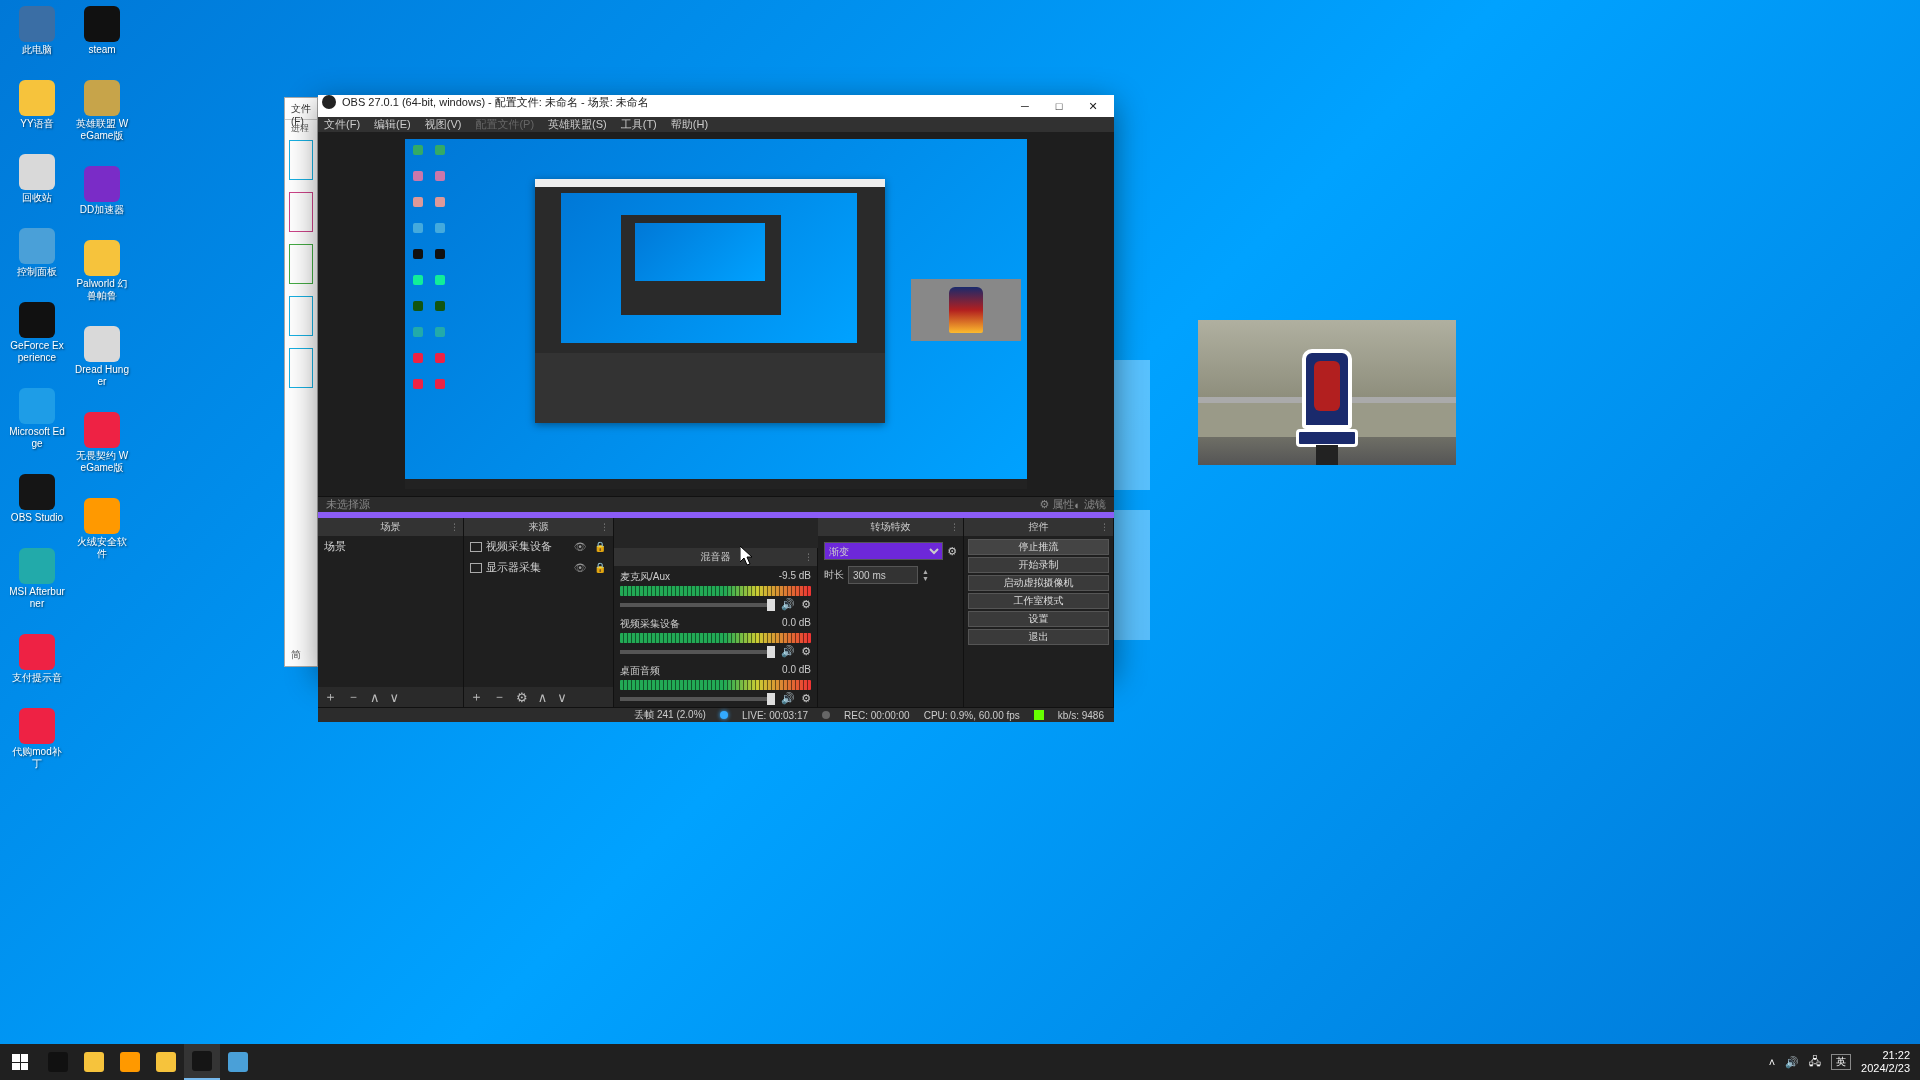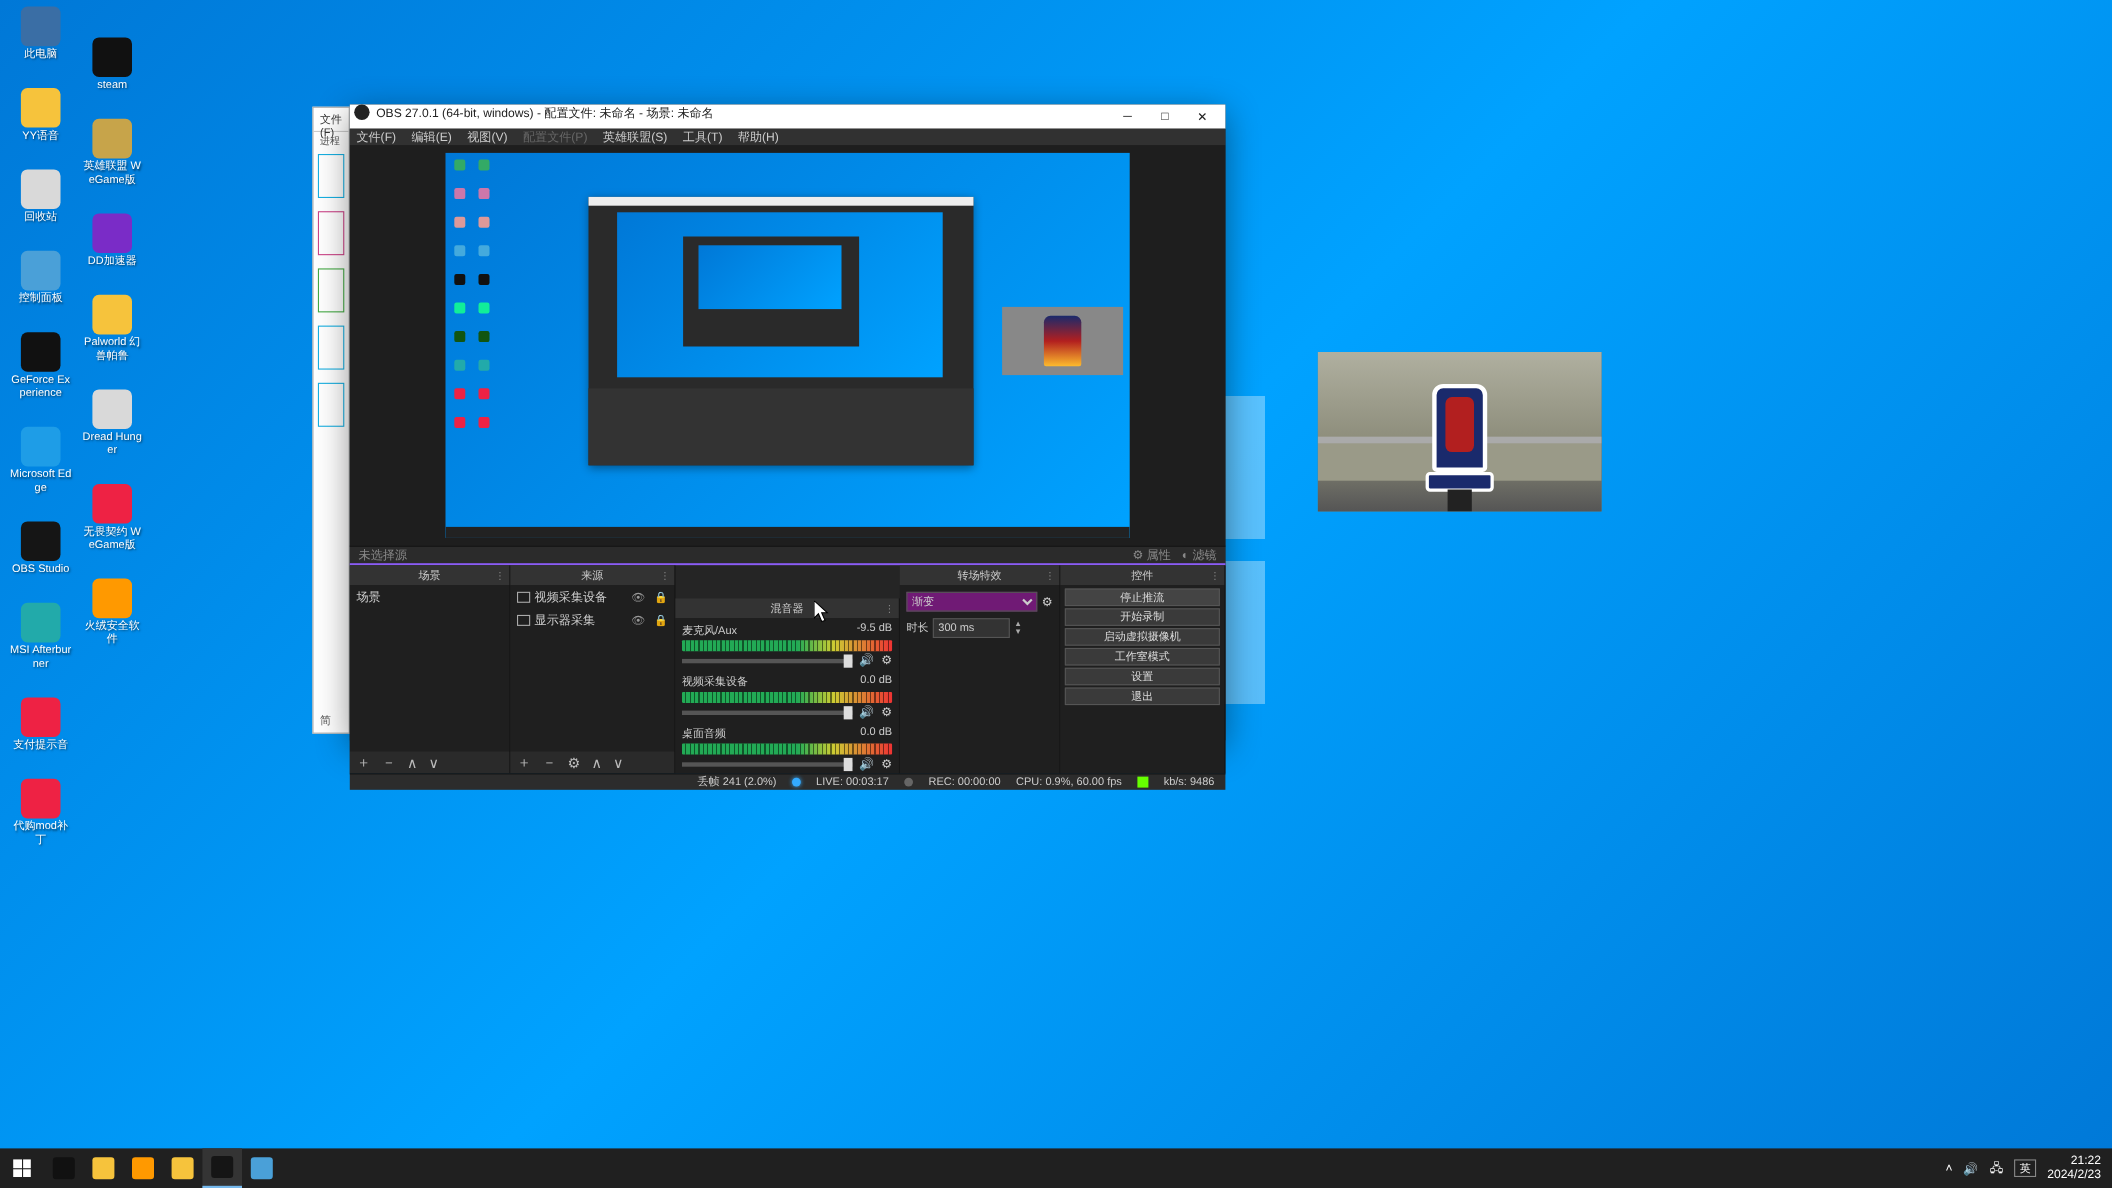--- a/index.html
+++ b/index.html
@@ -13,21 +13,21 @@
 .win-logo .q2 { left: 150px; top: 0; }
 .win-logo .q3 { left: 0; top: 150px; }
 .win-logo .q4 { left: 150px; top: 150px; }
 
 
 .desktop-icons { position: absolute; left: 8px; top: 6px; display: flex; flex-direction: column; flex-wrap: wrap; height: 780px; width: 130px; }
 .di-col { display: flex; flex-direction: column; gap: 24px; }
 .di { width: 58px; display: flex; flex-direction: column; align-items: center; cursor: pointer; }
 .di .ico { width: 36px; height: 36px; border-radius: 6px; display: flex; align-items: center; justify-content: center; font-size: 20px; color: #fff; }
 .di .lbl { color: #fff; font-size: 10px; text-align: center; line-height: 12px; margin-top: 2px; text-shadow: 1px 1px 2px rgba(0,0,0,.6); max-width: 56px; word-break: break-all; }
-.col2 { margin-left: 0px; margin-top: 28px; }
+.col2 { margin-left: 0px; }
 
 
 .tm-ghost { position: absolute; left: 284px; top: 97px; width: 34px; height: 570px; background: #fff; border: 1px solid #aaa; }
 .tm-ghost .tmt { height: 22px; border-bottom: 1px solid #ccc; font-size: 10px; padding: 4px 6px; color: #333; }
 .tm-ghost .tmr { height: 14px; font-size: 9px; padding: 2px 6px; color: #555; }
 .tm-ghost .mini { height: 40px; margin: 6px 4px 12px; border: 1px solid #18b0e2; }
 .tm-ghost .mini.o { border-color: #c48; }
 .tm-ghost .mini.g { border-color: #4a4; }
 
 
@@ -48,21 +48,21 @@
 .obs-preview .mdicol { position: absolute; top: 6px; display: flex; flex-direction: column; gap: 4px; }
 .obs-preview .nest { position: absolute; left: 130px; top: 40px; width: 350px; height: 244px; background: #2a2a2a; box-shadow: 0 2px 8px rgba(0,0,0,.4); }
 .obs-preview .nest .nprev { position: absolute; left: 26px; top: 14px; width: 296px; height: 150px; background: linear-gradient(135deg,#0078d7,#00a2ff); }
 .obs-preview .nest .nprev .nnest { position: absolute; left: 60px; top: 22px; width: 160px; height: 100px; background: #2a2a2a; }
 .obs-preview .nest .nprev .nnest .nnprev { position: absolute; left: 14px; top: 8px; width: 130px; height: 58px; background: linear-gradient(135deg,#0078d7,#00a2ff); }
 .obs-preview .nest .npanel { position: absolute; left: 0; bottom: 0; right: 0; height: 70px; background: #333; }
 .obs-preview .camera { position: absolute; right: 6px; top: 140px; width: 110px; height: 62px; background: #888; display: flex; align-items: center; justify-content: center; }
 .obs-preview .camera .chair { width: 34px; height: 46px; background: linear-gradient(#1a2a6c,#b21f1f,#fdbb2d); border-radius: 6px 6px 2px 2px; }
 .obs-preview .taskbar-mini { position: absolute; left: 0; right: 0; bottom: 0; height: 10px; background: #222; }
 
-.obs-toolbar { height: 24px; background: #2b2b2b; display: flex; align-items: center; padding: 0 8px; gap: 10px; border-top: 1px solid #111; border-bottom: 2px solid #8b5cf6; }
+.obs-toolbar { height: 24px; background: #2b2b2b; display: flex; align-items: center; padding: 0 8px; border-top: 1px solid #111; border-bottom: 6px solid #8b5cf6; }
 .obs-toolbar .tlbl { color: #888; font-size: 11px; }
 .obs-toolbar .tbtn { color: #888; font-size: 11px; display: flex; align-items: center; gap: 3px; }
 .obs-toolbar .g { margin-left: auto; }
 
 .obs-docks { flex: 1; display: flex; background: #252525; }
 .dock { display: flex; flex-direction: column; border-right: 1px solid #111; }
 .dock-header { height: 18px; background: #333; display: flex; align-items: center; justify-content: center; color: #ccc; font-size: 10px; position: relative; }
 .dock-header .pop { position: absolute; right: 4px; color: #888; font-size: 9px; }
 .dock-body { flex: 1; background: #1f1f1f; position: relative; }
 .dock-foot { height: 20px; background: #2a2a2a; display: flex; align-items: center; gap: 10px; padding: 0 6px; }
@@ -83,21 +83,21 @@
 .mixer-ch .mrow1 { display: flex; justify-content: space-between; color: #ccc; font-size: 10px; }
 .mixer-ch .meter { height: 10px; background: linear-gradient(to right,#2a5 0%,#2a5 55%,#cc3 72%,#e33 100%); border-radius: 1px; margin: 2px 0; position: relative; }
 .mixer-ch .meter::after { content: ""; position: absolute; inset: 0; background: repeating-linear-gradient(to right, transparent 0 3px, rgba(0,0,0,.5) 3px 4px); }
 .mixer-ch .mrow2 { display: flex; align-items: center; gap: 6px; }
 .mixer-ch .slider { flex: 1; height: 4px; background: #555; position: relative; }
 .mixer-ch .slider .thumb { position: absolute; right: 0; top: -4px; width: 8px; height: 12px; background: #ddd; }
 .mixer-ch .spk, .mixer-ch .gear { color: #ccc; font-size: 11px; }
 
 .trans-body { padding: 6px; display: flex; flex-direction: column; gap: 6px; }
 .trans-body .sel { display: flex; align-items: center; gap: 4px; }
-.trans-body .sel select { flex: 1; background: #701a75; color: #ccc; border: 1px solid #555; font-size: 10px; height: 18px; }
+.trans-body .sel select { flex: 1; background: #6d28d9; color: #ccc; border: 1px solid #555; font-size: 10px; height: 18px; }
 .trans-body .gear { color: #ccc; font-size: 11px; }
 .trans-body .dur { display: flex; align-items: center; gap: 4px; color: #ccc; font-size: 10px; }
 .trans-body .dur input { width: 70px; background: #333; border: 1px solid #555; color: #ccc; font-size: 10px; height: 18px; padding: 0 4px; }
 .trans-body .spin { display: flex; flex-direction: column; color: #aaa; font-size: 7px; line-height: 7px; }
 
 .ctrl-body { padding: 3px 4px; display: flex; flex-direction: column; gap: 2px; }
 .ctrl-body button { background: #3a3a3a; color: #ddd; border: 1px solid #555; font-size: 10px; height: 16px; cursor: pointer; }
 .ctrl-body button.active { background: #444; }
 
 .obs-status { height: 20px; background: #2c2c2c; border-top: 1px solid #111; display: flex; align-items: center; justify-content: flex-end; gap: 14px; padding: 0 10px; color: #ccc; font-size: 10px; font-family: Consolas, monospace; }

